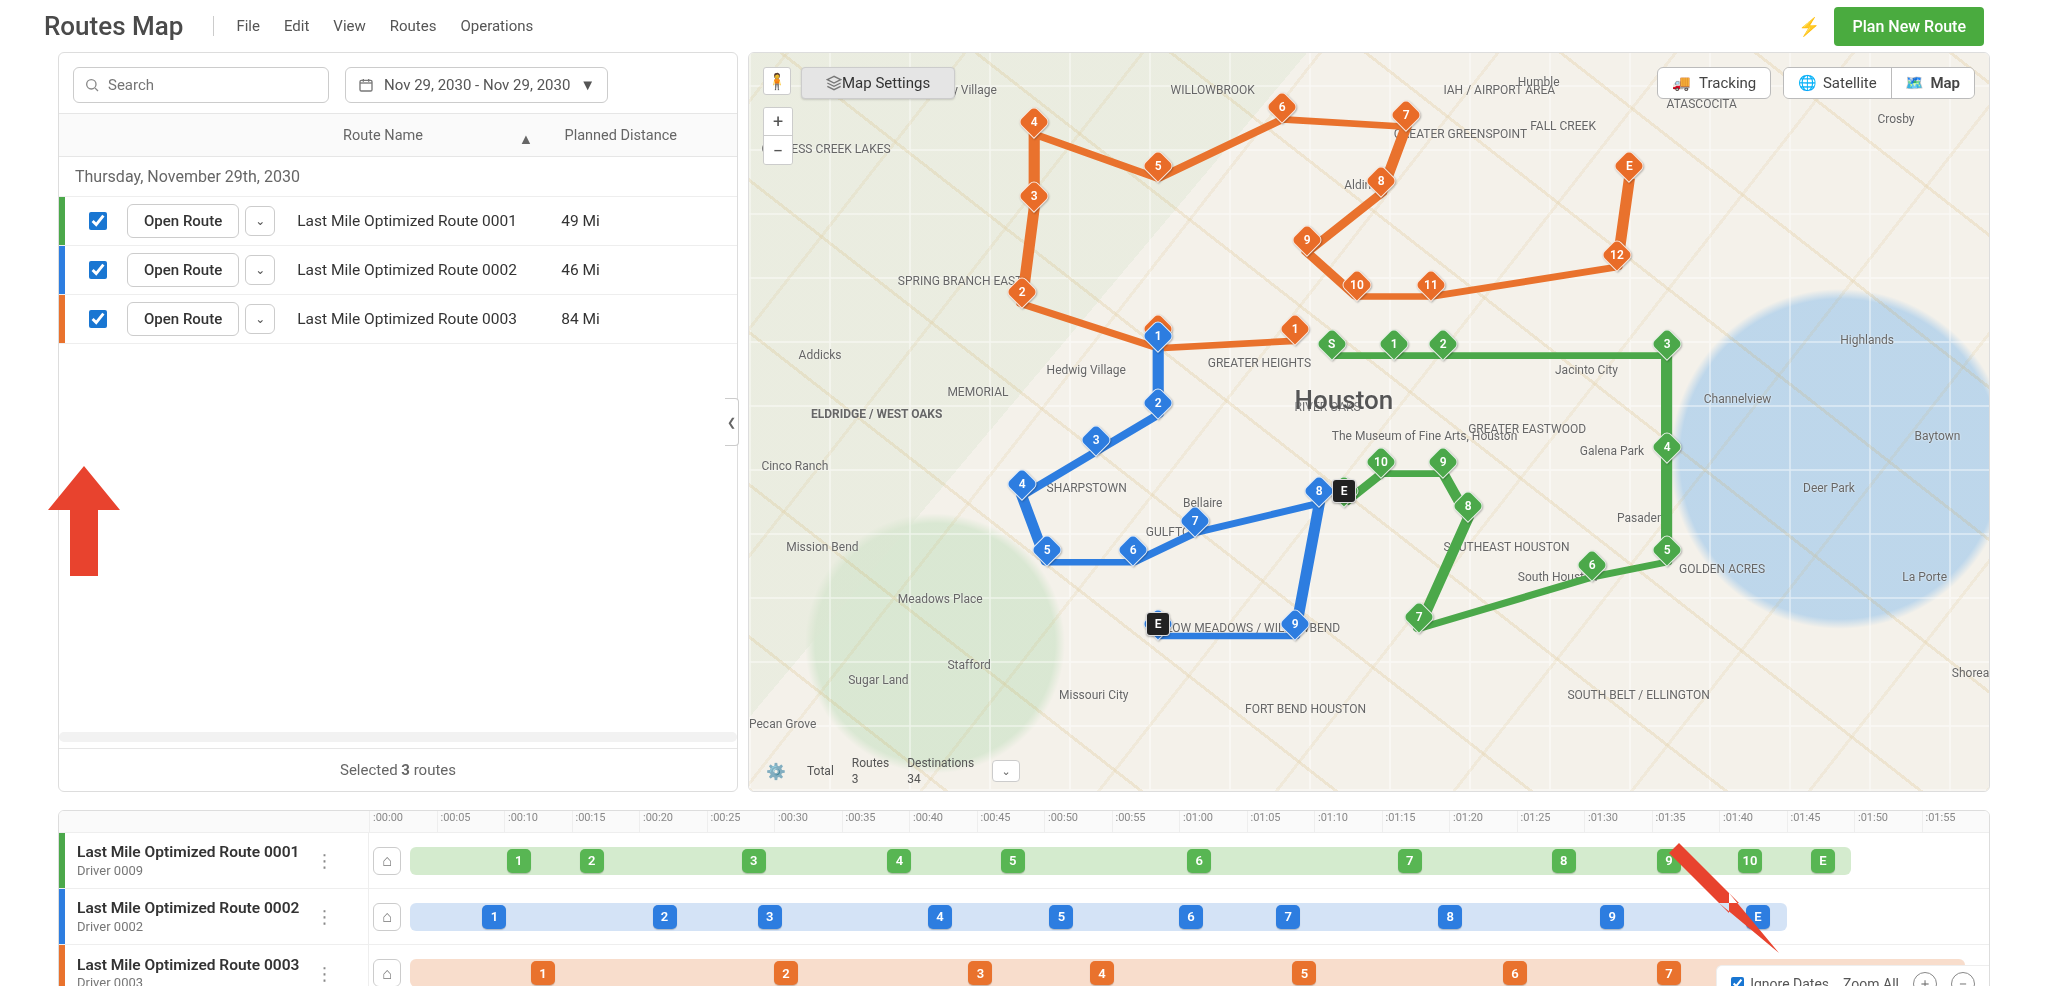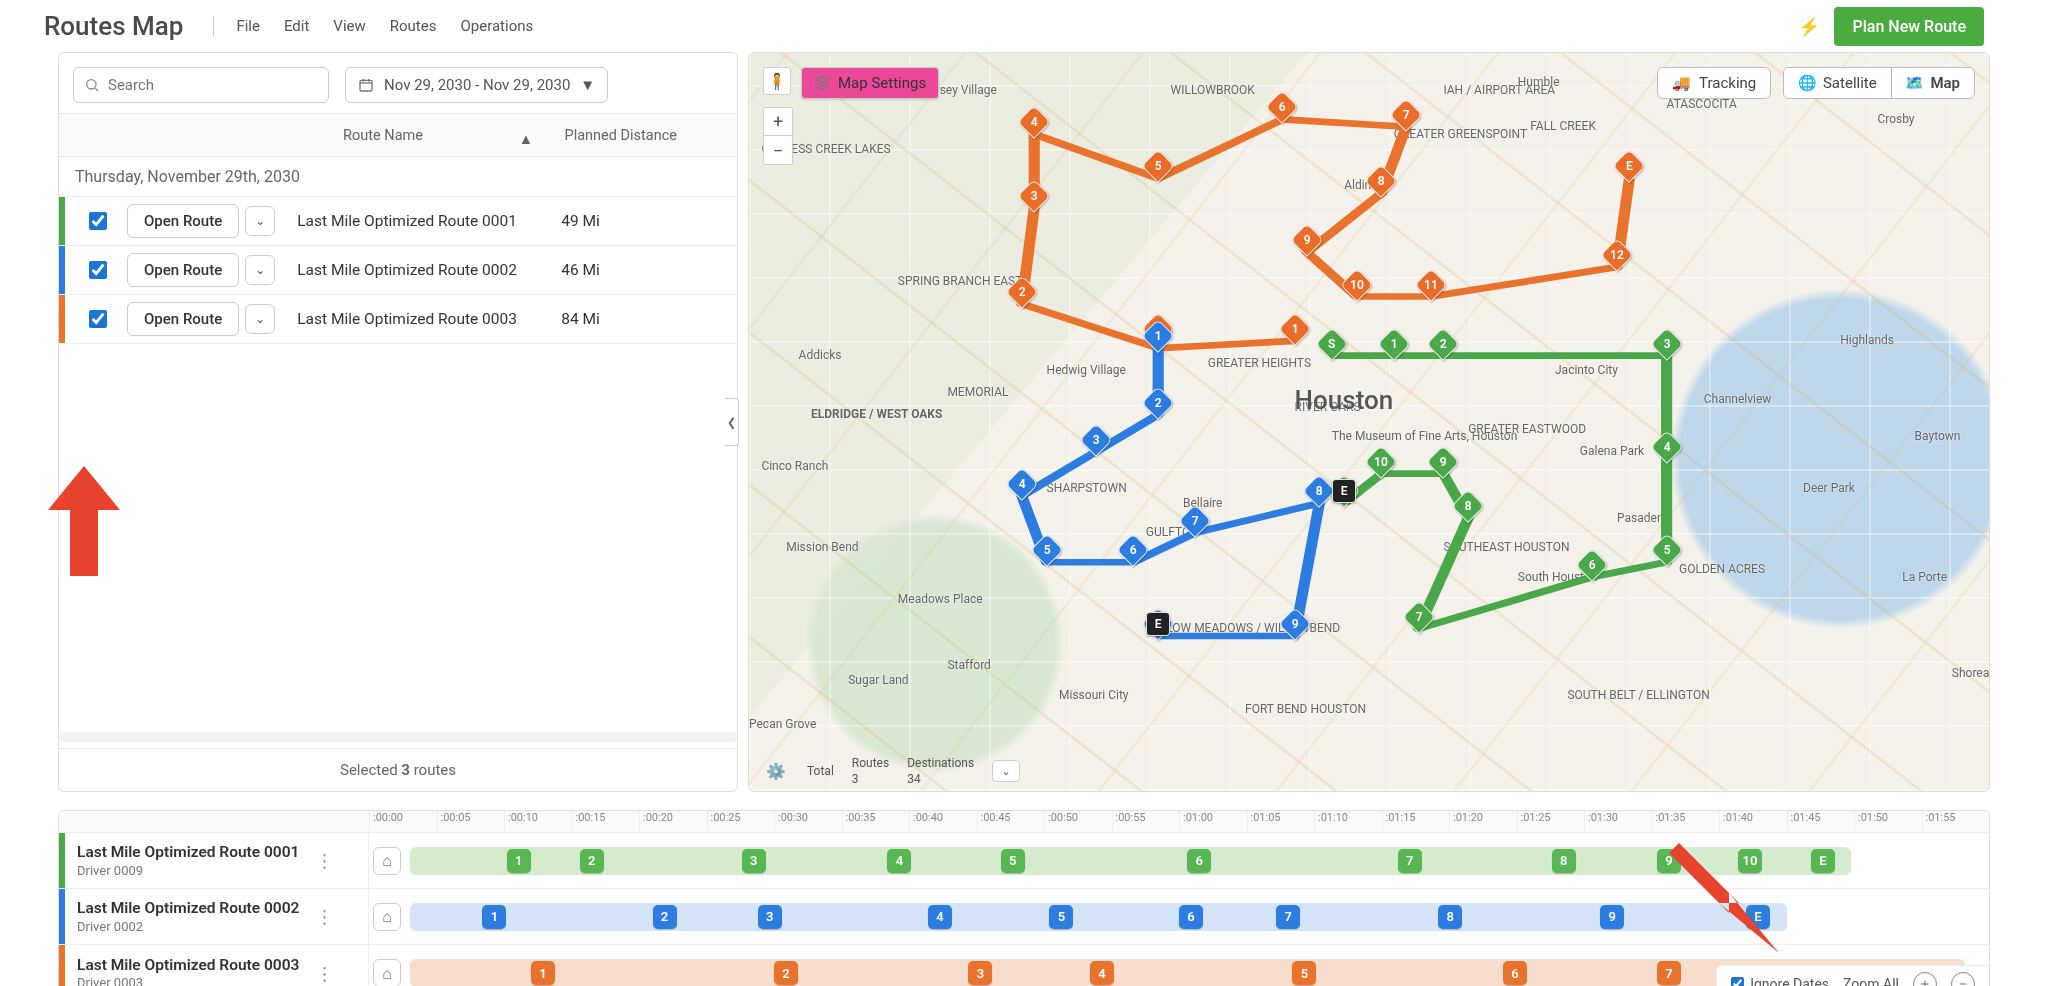--- a/index.html
+++ b/index.html
@@ -71,21 +71,21 @@
     background-image:
       repeating-linear-gradient(38deg, rgba(210,170,90,.35) 0 3px, transparent 3px 120px),
       repeating-linear-gradient(-52deg, rgba(210,170,90,.22) 0 3px, transparent 3px 140px);
     opacity:.5;
   }
   .city-label { position:absolute; font-size:12px; color:#666; white-space:nowrap; text-shadow:0 0 2px #fff; }
   .houston { font-size:26px; font-weight:500; color:#555; }
 
   .map-top-left { position:absolute; top:14px; left:14px; display:flex; align-items:flex-start; gap:10px; z-index:20; }
   .pegman { width:28px; height:28px; border:1px solid #ccc; border-radius:3px; background:#fff; display:flex; align-items:center; justify-content:center; font-size:16px; }
-  .map-settings-btn { border:1px solid #ccc; border-radius:4px; background:#ec4899; padding:6px 12px; font-size:15px; display:flex; align-items:center; gap:8px; cursor:pointer; box-shadow:0 1px 2px rgba(0,0,0,.15); }
+  .map-settings-btn { border:1px solid #ccc; border-radius:4px; background:#e5e5e5; padding:6px 24px; font-size:15px; display:flex; align-items:center; gap:0; cursor:pointer; box-shadow:0 1px 2px rgba(0,0,0,.15); }
   .zoom-col { position:absolute; top:54px; left:14px; display:flex; flex-direction:column; border:1px solid #ccc; border-radius:3px; overflow:hidden; z-index:20; }
   .zoom-col button { width:28px; height:28px; background:#fff; border:none; border-bottom:1px solid #ccc; font-size:18px; color:#555; cursor:pointer; }
   .zoom-col button:last-child { border-bottom:none; }
 
   .map-top-right { position:absolute; top:14px; right:14px; display:flex; gap:12px; z-index:20; }
   .toggle-btn { border:1px solid #bbb; border-radius:6px; background:#fff; padding:6px 14px; font-size:15px; color:#444; cursor:pointer; display:flex; align-items:center; gap:8px; }
   .toggle-group { display:flex; border:1px solid #bbb; border-radius:6px; overflow:hidden; }
   .toggle-group .seg { padding:6px 14px; background:#fff; font-size:15px; color:#444; display:flex; align-items:center; gap:6px; cursor:pointer; }
   .toggle-group .seg.active { background:#fff; font-weight:600; border-left:1px solid #bbb; }
 

